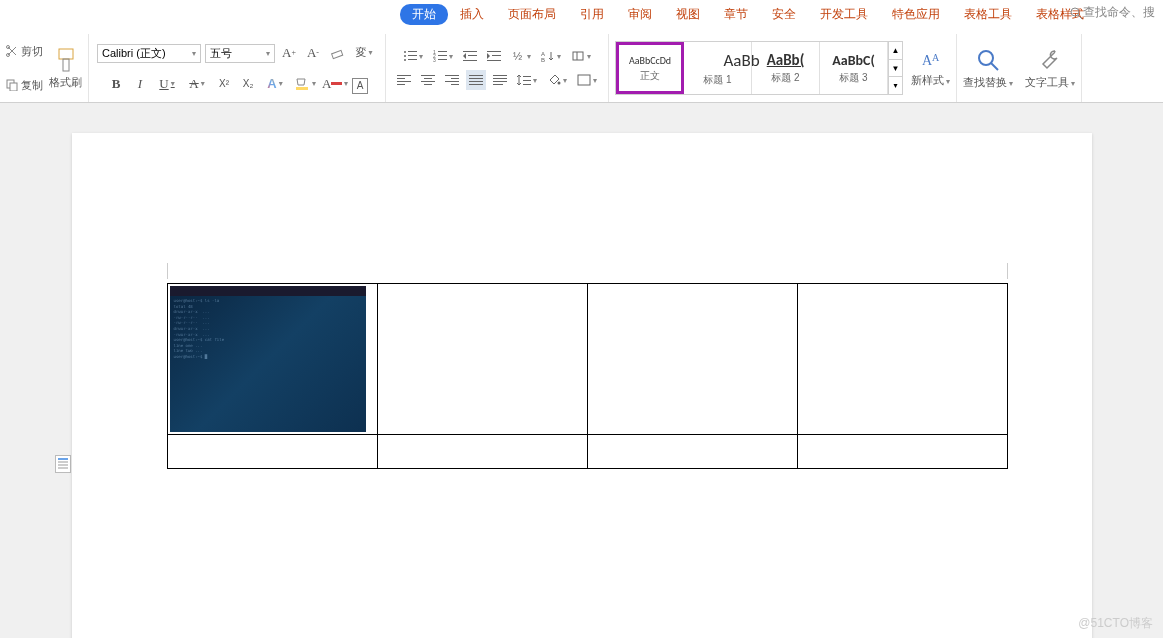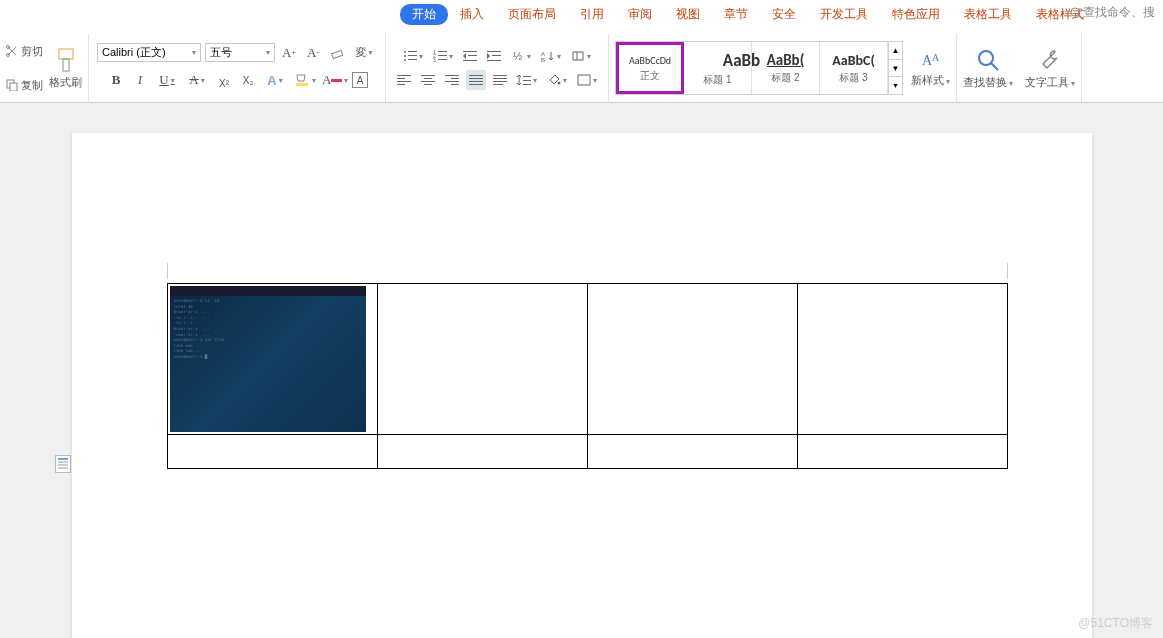--- a/index.html
+++ b/index.html
@@ -13,21 +13,21 @@
   
   .menu-tabs { display: flex; align-items: center; height: 28px; background: #fff; padding-left: 200px; position: absolute; top: 0; left: 0; right: 0; }
   .menu-tab { padding: 3px 12px; color: #c2410c; cursor: pointer; font-size: 12px; }
   .menu-tab.active { background: #2e75e6; color: #fff; border-radius: 10px; padding: 2px 12px; }
   .search-cmd { position: absolute; right: 8px; top: 4px; display: flex; align-items: center; color: #888; font-size: 12px; }
   
   
   .ribbon { height: 75px; background: #fff; border-bottom: 1px solid #d0d0d0; display: flex; align-items: stretch; padding-top: 6px; }
   .ribbon-group { display: flex; flex-direction: column; align-items: center; justify-content: center; padding: 0 6px; border-right: 1px solid #e5e5e5; }
   .ribbon-col { display: flex; flex-direction: column; align-items: center; justify-content: space-around; height: 100%; }
-  .ribbon-row { display: flex; align-items: center; gap: 4px; margin: 2px 0; }
+  .ribbon-row { display: flex; align-items: flex-end; gap: 4px; margin: 2px 0; }
   .small-btn { display: flex; align-items: center; color: #555; font-size: 11px; gap: 3px; cursor: pointer; }
   .big-btn { display: flex; flex-direction: column; align-items: center; justify-content: center; color: #555; font-size: 11px; cursor: pointer; gap: 2px; }
   .select-box { border: 1px solid #c8c8c8; background: #fff; padding: 1px 4px; font-size: 11px; display: flex; align-items: center; justify-content: space-between; cursor: pointer; }
   .icon-btn { width: 20px; height: 20px; display: flex; align-items: center; justify-content: center; color: #555; cursor: pointer; font-size: 13px; }
   .icon-btn-wide { width: 26px; }
   
   
   .style-gallery { display: flex; border: 1px solid #d0d0d0; height: 54px; }
   .style-item { width: 68px; border-right: 1px solid #e0e0e0; display: flex; flex-direction: column; align-items: center; justify-content: center; cursor: pointer; }
   .style-preview { font-family: Calibri, Arial; color: #333; }
@@ -342,21 +342,21 @@
   </div>
 
   <div class="ribbon-group" style="padding:4px 6px;">
     <div style="display:flex; align-items:center;">
       <div class="style-gallery">
         <div class="style-item selected">
           <span class="style-preview" style="font-size:10px;">AaBbCcDd</span>
           <span class="style-label">正文</span>
         </div>
         <div class="style-item">
-          <span class="style-preview" style="font-size:17px;font-weight:bold;margin-left:48px;">AaBb</span>
+          <span class="style-preview" style="font-size:17px;font-weight:normal;margin-left:48px;">AaBb</span>
           <span class="style-label">标题 1</span>
         </div>
         <div class="style-item">
           <span class="style-preview" style="font-size:15px;font-weight:bold;text-decoration:underline;">AaBb(</span>
           <span class="style-label">标题 2</span>
         </div>
         <div class="style-item">
           <span class="style-preview" style="font-size:14px;font-weight:bold;">AaBbC(</span>
           <span class="style-label">标题 3</span>
         </div>

